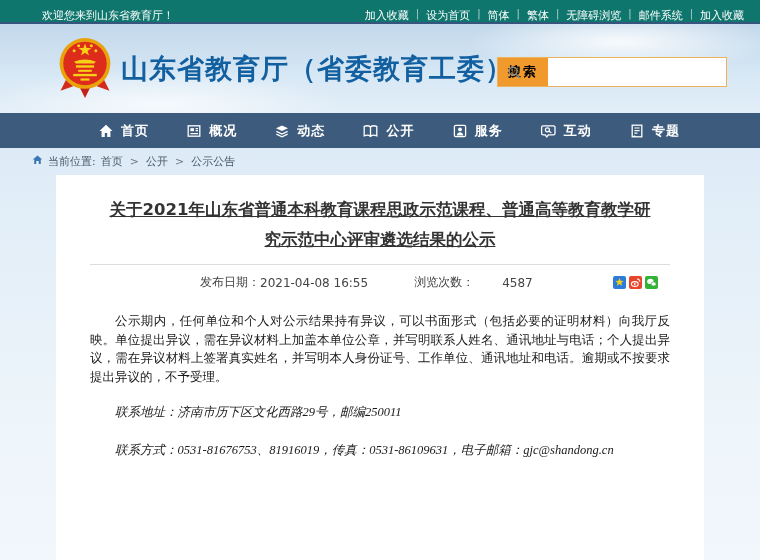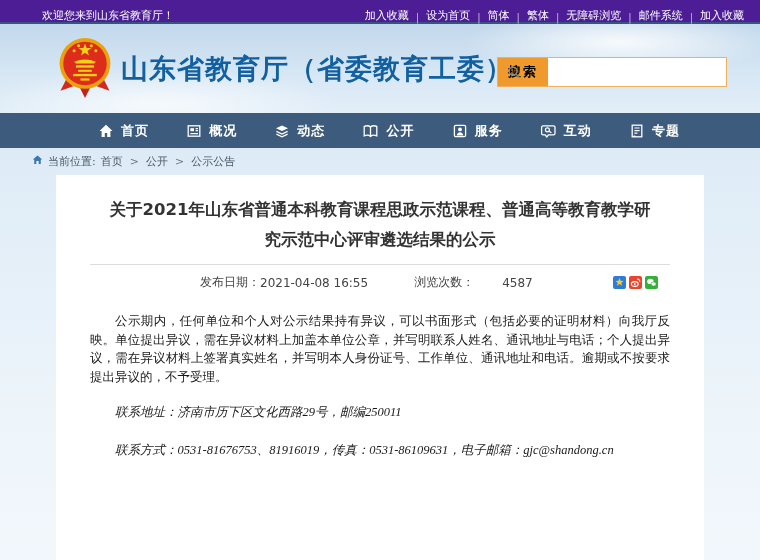--- a/index.html
+++ b/index.html
@@ -4,25 +4,25 @@
 <style>
   html,body{margin:0;padding:0;}
   body{
     width:760px;height:560px;overflow:hidden;
     font-family:"DejaVu Sans","Liberation Sans",sans-serif;
     background:linear-gradient(180deg,#cfe1f0 0%,#dfecf7 30%,#ecf4fa 70%,#f2f7fc 100%);
   }
   a{text-decoration:none;color:inherit;}
   
   .topbar{
-    height:24px;background:#4c1d95;border-bottom:2px solid #35557f;
+    height:24px;background:#0f766e;border-bottom:2px solid #35557f;
     display:flex;align-items:center;box-sizing:border-box;
     padding:8px 16px 0 42px;font-size:11px;color:#fff;white-space:nowrap;
   }
-  .topbar-links{margin-left:auto;display:flex;align-items:flex-end;}
+  .topbar-links{margin-left:auto;display:flex;align-items:flex-start;}
   .topbar-sep{opacity:.65;margin:0 7px;font-size:10px;}
   
   .header{
     height:89px;position:relative;
     background:
       radial-gradient(ellipse 220px 45px at 620px 18px,rgba(255,255,255,.85),rgba(255,255,255,0) 70%),
       radial-gradient(ellipse 260px 50px at 160px 80px,rgba(255,255,255,.7),rgba(255,255,255,0) 70%),
       linear-gradient(180deg,#c2d8eb 0%,#d8e8f5 60%,#e2eef8 100%);
   }
   .logo{position:absolute;left:56px;top:12px;}
@@ -57,21 +57,21 @@
     padding-left:32px;font-size:11px;color:#4a5a6a;}
   .breadcrumb .crumb{cursor:pointer;}
   .breadcrumb .bc-sep{margin:0 2px;color:#6a7a8a;}
   
   .card{
     width:648px;margin:0 auto;background:#fff;box-sizing:border-box;
     min-height:385px;padding:18px 34px 30px;
   }
   .article-title{
     text-align:center;font-size:16.5px;font-weight:bold;color:#333;
-    line-height:1.8;margin:2px 12px 0;
+    line-height:1.8;margin:2px 12px 0;text-decoration:underline;
   }
   .meta-divider{border-bottom:1px solid #ddd;margin-top:10px;}
   .meta{display:flex;align-items:center;font-size:12px;color:#444;margin-top:9px;}
   .meta .publish{margin-left:110px;}
   .meta .views-label{margin-left:46px;}
   .meta .views-value{margin-left:28px;}
   .share{margin-left:auto;display:flex;gap:3px;margin-right:12px;}
   .share span{display:block;width:13px;height:13px;border-radius:2px;cursor:pointer;}
   .article-body{
     margin-top:21px;font-size:12.5px;color:#1a1a1a;

